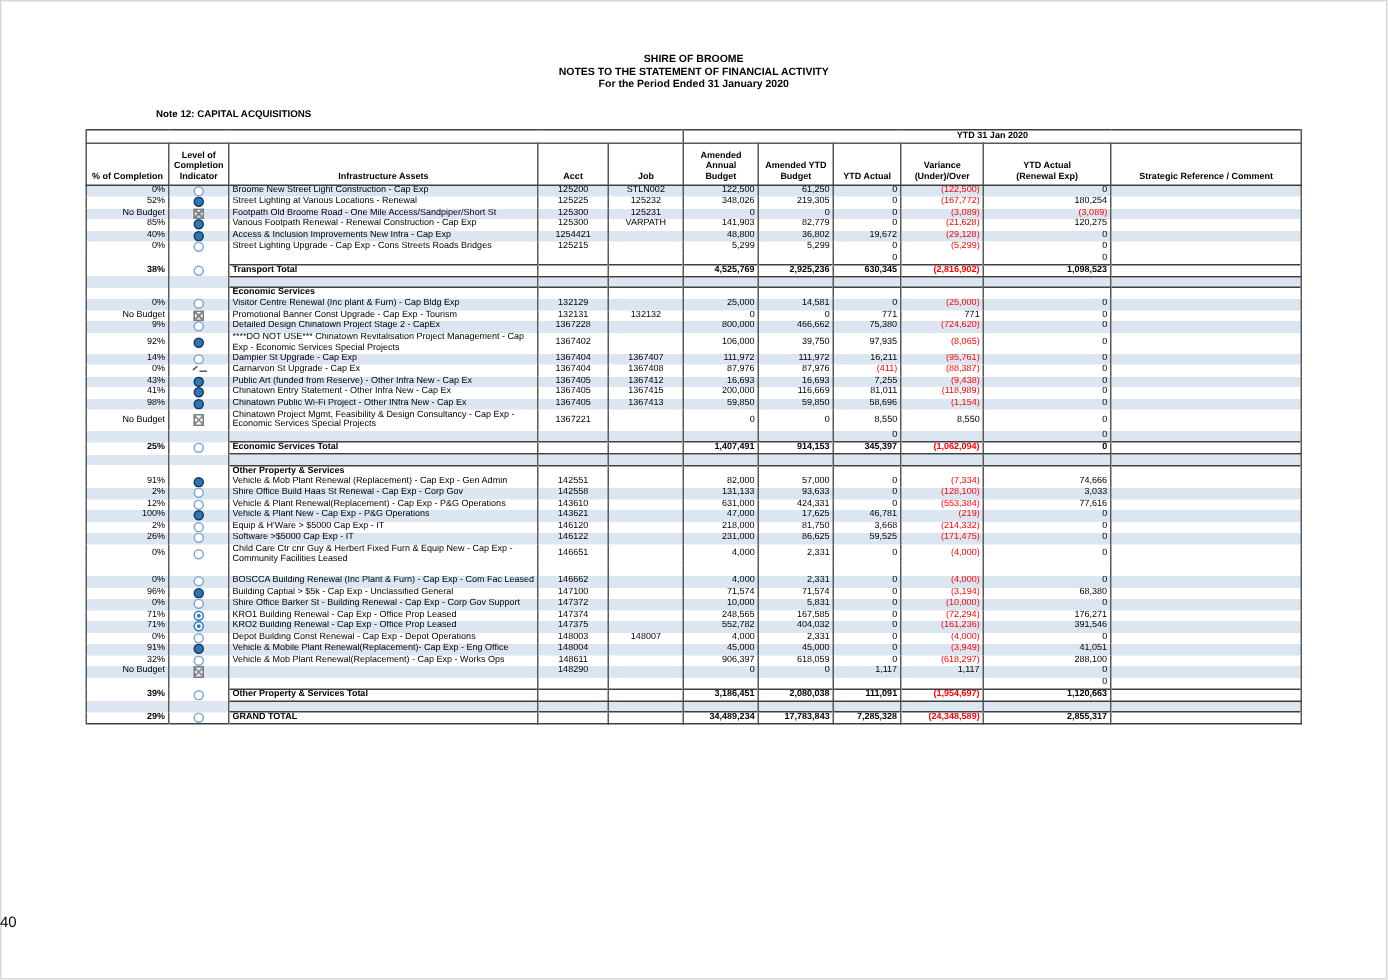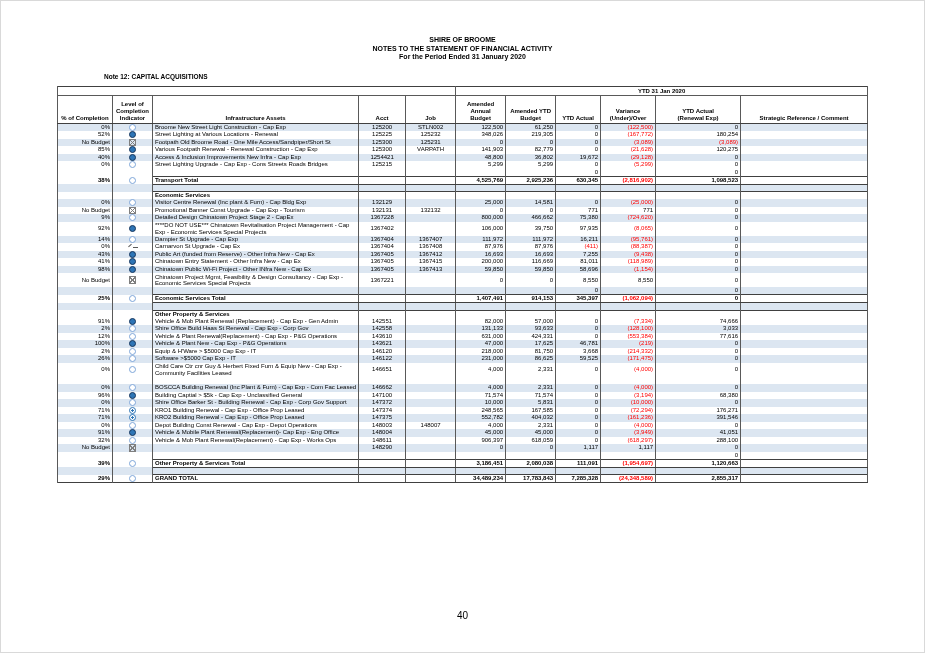--- a/index.html
+++ b/index.html
@@ -32,21 +32,21 @@
   .ic-circle-empty{width:5px;height:5px;border-radius:50%;border:1px solid #7ea6d9;background:#fff;}
   .ic-circle-filled{width:5px;height:5px;border-radius:50%;border:1px solid #17375e;background:var(--iconblue,#2e75b6);}
   .ic-circle-dot{width:5px;height:5px;border-radius:50%;border:1px solid var(--iconblue,#2e75b6);background:radial-gradient(circle,var(--iconblue,#2e75b6) 0 1.2px,#fff 1.4px);}
   .ic-box-x{width:5.5px;height:5.5px;border:1px solid #7f7f7f;background:
      linear-gradient(45deg,transparent 42%,#7f7f7f 42% 58%,transparent 58%),
      linear-gradient(-45deg,transparent 42%,#7f7f7f 42% 58%,transparent 58%);}
   .ic-scribble{width:11px;height:5px;position:relative;}
   .ic-scribble::before{content:"";position:absolute;left:1px;top:1px;width:4px;height:1px;background:#595959;transform:rotate(-40deg);}
   .ic-scribble::after{content:"";position:absolute;right:0;top:3px;width:5px;height:1px;background:#595959;}
 
-  .page-number{position:absolute;top:610px;left:0;width:100%;text-align:center;font-size:10px;}
+  .page-number{position:absolute;top:610px;left:0;width:100%;font-size:10px;}
 </style>
 </head>
 <body>
 
 <div class="page-border"></div>
 
 <div class="doc-header">
   <div>SHIRE OF BROOME</div>
   <div>NOTES TO THE STATEMENT OF FINANCIAL ACTIVITY</div>
   <div>For the Period Ended 31 January 2020</div>

